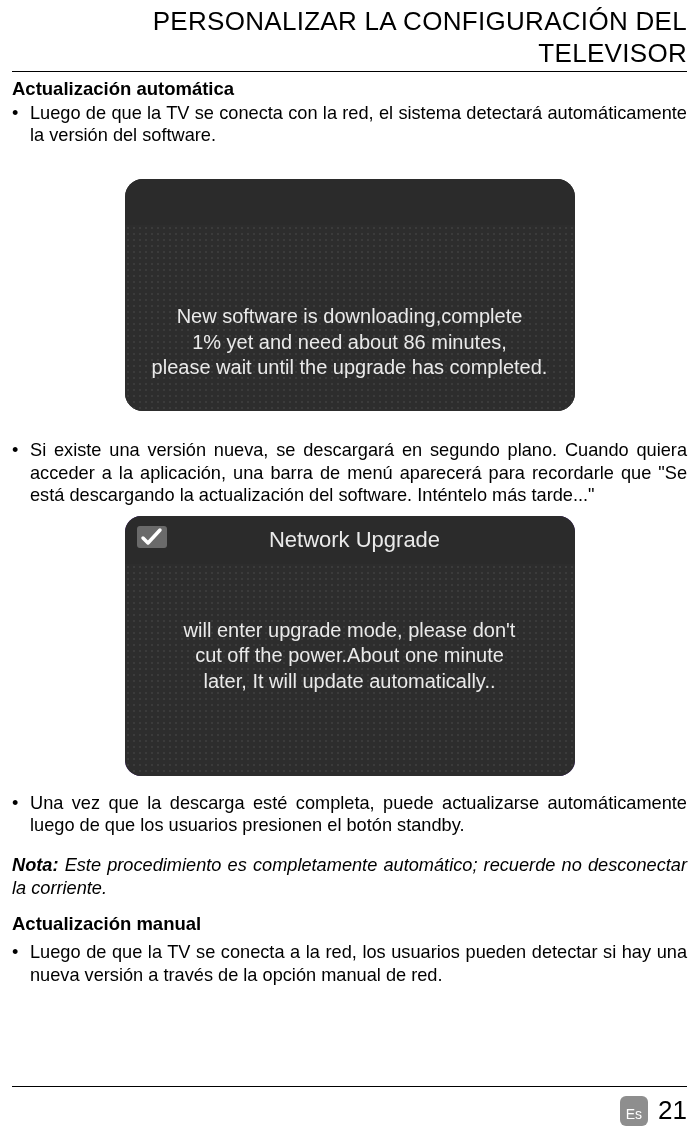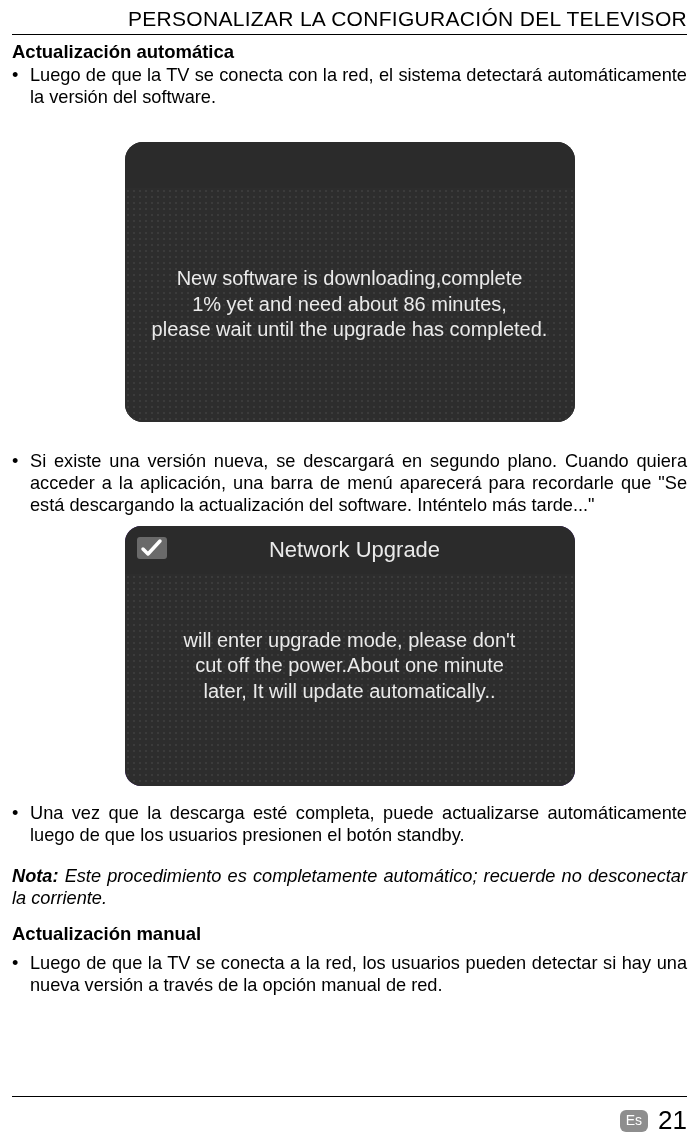--- a/index.html
+++ b/index.html
@@ -1,43 +1,43 @@
 <!DOCTYPE html>
 <html><head>
 <meta charset="utf-8">
 <style>
   * { box-sizing: border-box; margin: 0; padding: 0; }
   html, body { width: 697px; background: #fff; font-family: Arial, Helvetica, sans-serif; color: #000; }
   .page { width: 697px; padding: 6px 10px 12px 12px; font-size: 18.2px; line-height: 1.22; }
   .header-line { border-bottom: 1.5px solid #000; padding-bottom: 2px; margin-bottom: 6px; }
-  .header-title { text-align: right; font-size: 21px; letter-spacing: .3px; }
+  .header-title { text-align: right; font-size: 26px; letter-spacing: .3px; }
   .section-h { font-weight: bold; font-size: 18.5px; margin-bottom: 1px; }
   .bullet-row { display: flex; margin-top: 0; }
   .bullet-row .dot { width: 18px; flex: 0 0 18px; }
   .bullet-row .txt { flex: 1; text-align: justify; }
   .note { font-style: italic; text-align: justify; margin-top: 18px; }
   .note b { font-style: italic; font-weight: bold; }
 
   
-  .tv1 { width: 450px; height: 280px; margin: 33px auto 28px; border-radius: 18px; background: #2d2d2d; overflow: hidden; }
+  .tv1 { width: 450px; height: 232px; margin: 33px auto 28px; border-radius: 18px; background: #2d2d2d; overflow: hidden; }
   .tv1-top { height: 46px; background: #2b2b2b; }
   .tv1-body { height: 234px; background: #2d2d2d; background-image: radial-gradient(#3b3b3b 1.1px, transparent 1.1px); background-size: 6px 6px; display: flex; align-items: center; justify-content: center; }
   .tv1-text { color: #eaeaea; text-align: center; font-size: 20px; line-height: 1.28; padding: 0 6px; }
 
   
   .tv2 { width: 450px; height: 260px; margin: 10px auto 16px; border-radius: 16px; background: #4c1d95; overflow: hidden; }
   .tv2-top { height: 48px; background: #2b2b2b; display: flex; align-items: center; }
   .tv2-icon { margin-left: 10px; margin-right: 10px; }
   .tv2-title { flex: 1; text-align: center; color: #eaeaea; font-size: 22px; margin-left: -46px; }
   .tv2-body { height: 212px; background: #2d2d2d; background-image: radial-gradient(#3b3b3b 1.1px, transparent 1.1px); background-size: 6px 6px; display: flex; align-items: flex-start; justify-content: center; padding-top: 28px; }
   .tv2-text { color: #eaeaea; text-align: center; font-size: 20px; line-height: 1.28; padding: 0 18px; }
 
   
   .footer-line { border-top: 1.5px solid #000; margin-top: 100px; padding-top: 8px; display: flex; justify-content: flex-end; align-items: center; gap: 10px; }
-  .lang-badge { background: #8e8e8e; color: #fff; border-radius: 6px; padding: 2px 6px 3px; font-size: 14px; }
+  .lang-badge { background: #8e8e8e; color: #fff; border-radius: 6px; padding: 10px 6px 3px; font-size: 14px; }
   .page-num { font-size: 26px; }
 </style>
 </head>
 <body>
 
 <div class="page">
 
   <div class="header-line">
     <div class="header-title">PERSONALIZAR LA CONFIGURACIÓN DEL TELEVISOR</div>
   </div>

